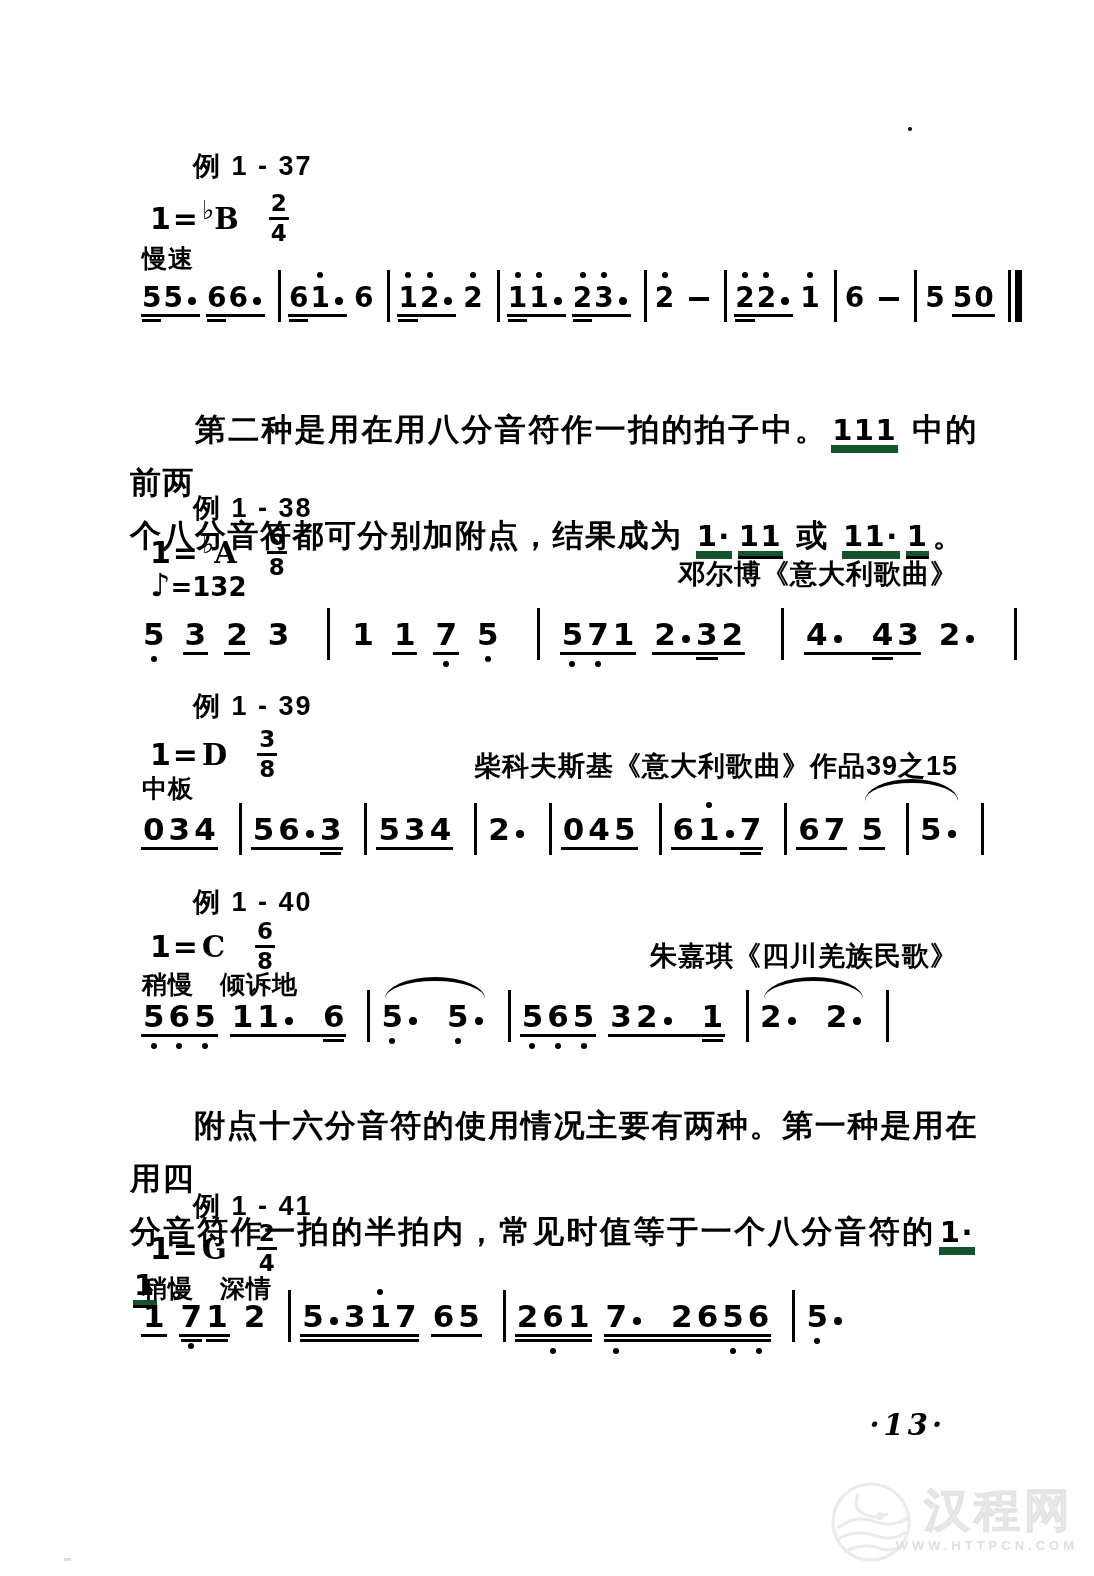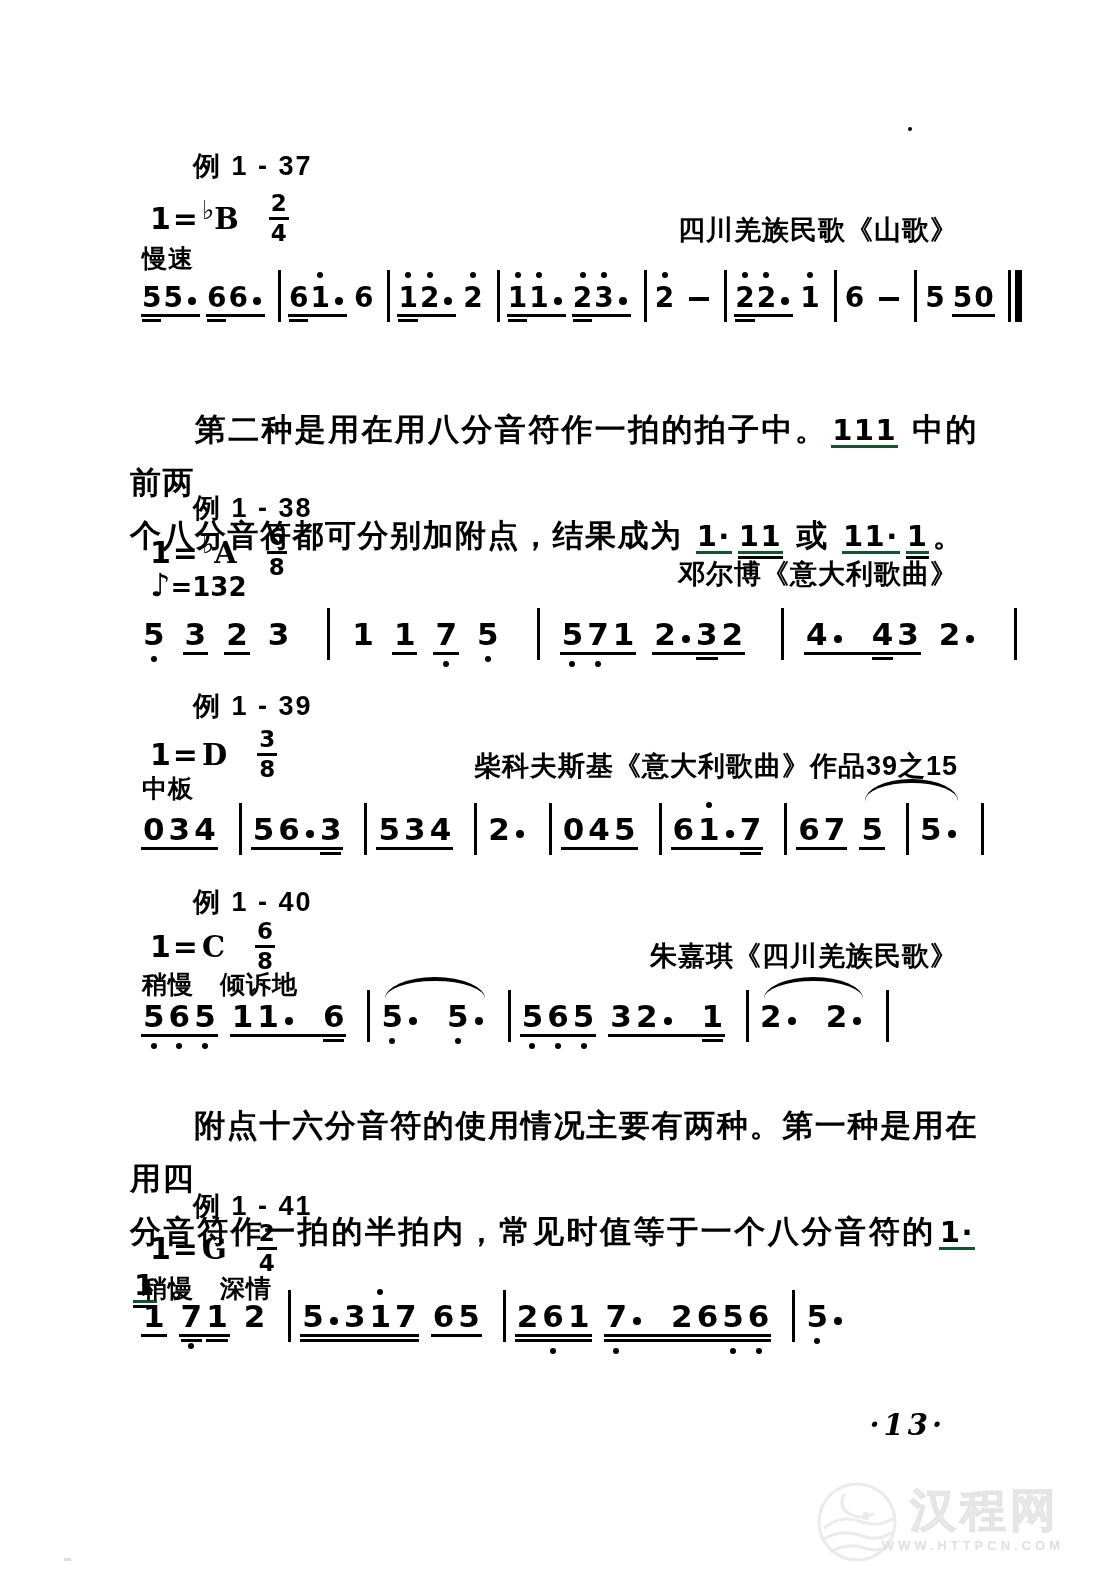--- a/index.html
+++ b/index.html
@@ -45,36 +45,36 @@
   .tiewrap{position:relative;display:inline-flex;align-items:flex-end;}
   .tie{position:absolute;top:-24px;left:6px;right:14px;height:18px;border-top:4px solid #000;
        border-radius:50% 50% 0 0 / 100% 100% 0 0;}
 
   
   .para{position:absolute;left:130px;width:848px;font-size:31px;font-weight:600;line-height:53px;
         letter-spacing:1.5px;text-align:justify;}
   .indent{display:inline-block;width:64px;}
   .jn{position:relative;display:inline-block;font-family:"DejaVu Sans",sans-serif;font-weight:900;font-size:29px;
       padding:0 1px;margin:0 3px;line-height:1;}
-  .jn.u1{border-bottom:3px solid #14532d;}
+  .jn.u1{border-bottom:8px solid #14532d;}
   .jn .second{position:absolute;left:0;right:0;bottom:-8px;height:3px;background:#000;}
 
   
   .ex37-label{top:148px;} .ex37-key{top:192px;} .ex37-src{top:212px;} .ex37-tempo{top:242px;} .ex37-not{top:236px;}
   .para1{top:372px;}
   .ex38-label{top:490px;} .ex38-key{top:526px;} .ex38-mark{top:566px;} .ex38-src{top:556px;} .ex38-not{top:574px;}
   .ex39-label{top:688px;} .ex39-key{top:728px;} .ex39-src{top:748px;} .ex39-tempo{top:772px;} .ex39-not{top:769px;}
   .ex40-label{top:884px;} .ex40-key{top:920px;} .ex40-src{top:938px;} .ex40-tempo{top:968px;} .ex40-not{top:956px;}
   .para2{top:1068px;}
   .ex41-label{top:1188px;} .ex41-key{top:1222px;} .ex41-src{top:1242px;} .ex41-tempo{top:1272px;} .ex41-not{top:1256px;}
 
   
   .pagenum{position:absolute;right:148px;top:1408px;font-family:"DejaVu Serif",serif;font-style:italic;
            font-weight:700;font-size:29px;letter-spacing:4px;}
-  .watermark{position:absolute;right:16px;top:1472px;width:260px;height:104px;text-align:center;}
+  .watermark{position:absolute;right:2px;top:1472px;width:260px;height:104px;text-align:center;}
   .wm-brand{position:absolute;right:18px;top:8px;font-size:46px;font-weight:900;color:#ededed;
             -webkit-text-stroke:1px #e4e4e4;letter-spacing:4px;}
   .wm-url{position:absolute;right:14px;top:66px;font-size:13px;font-weight:700;color:#e0e0e0;letter-spacing:4px;}
   .wm-logo{position:absolute;right:178px;top:4px;}
   .speck{position:absolute;background:#000;border-radius:50%;}
 </style>
 </head>
 <body>
 
 <div class="page">
@@ -83,21 +83,20 @@
   <div class="keyrow ex37-key">
     <span class="keybase">1=</span>
       <span class="keyflat">♭</span>
       <span class="keyletter">B</span>
     <span class="timesig">
       <span>2</span>
       <span class="tbar"></span>
       <span>4</span>
     </span>
   </div>
-  <div class="source ex37-src">四川羌族民歌《山歌》</div>
   <div class="tempo ex37-tempo">慢速</div>
   <div class="notation compact ex37-not">
       <span class="grp">
         <span class="note">5<i class="xline" style="bottom: -10px;"></i></span>
         <span class="note">5</span>
         <i class="adot"></i>
         <i class="gline" style="bottom: -5px;"></i>
       </span>
       <span class="grp">
         <span class="note">6<i class="xline" style="bottom: -10px;"></i></span>

